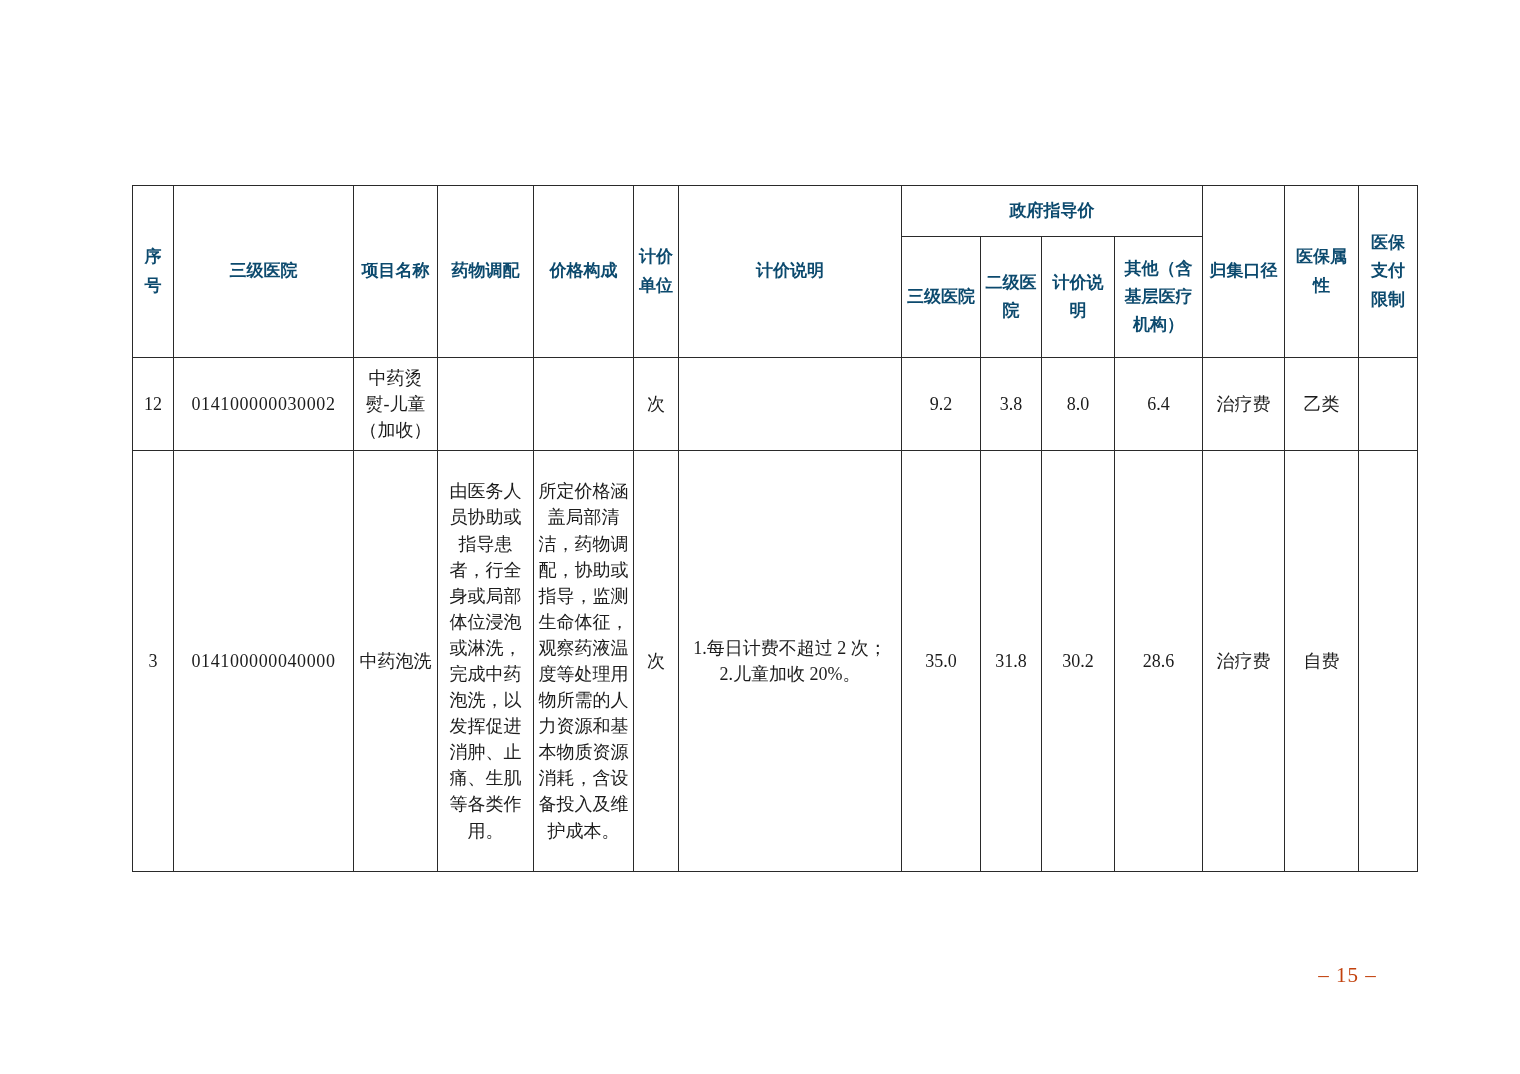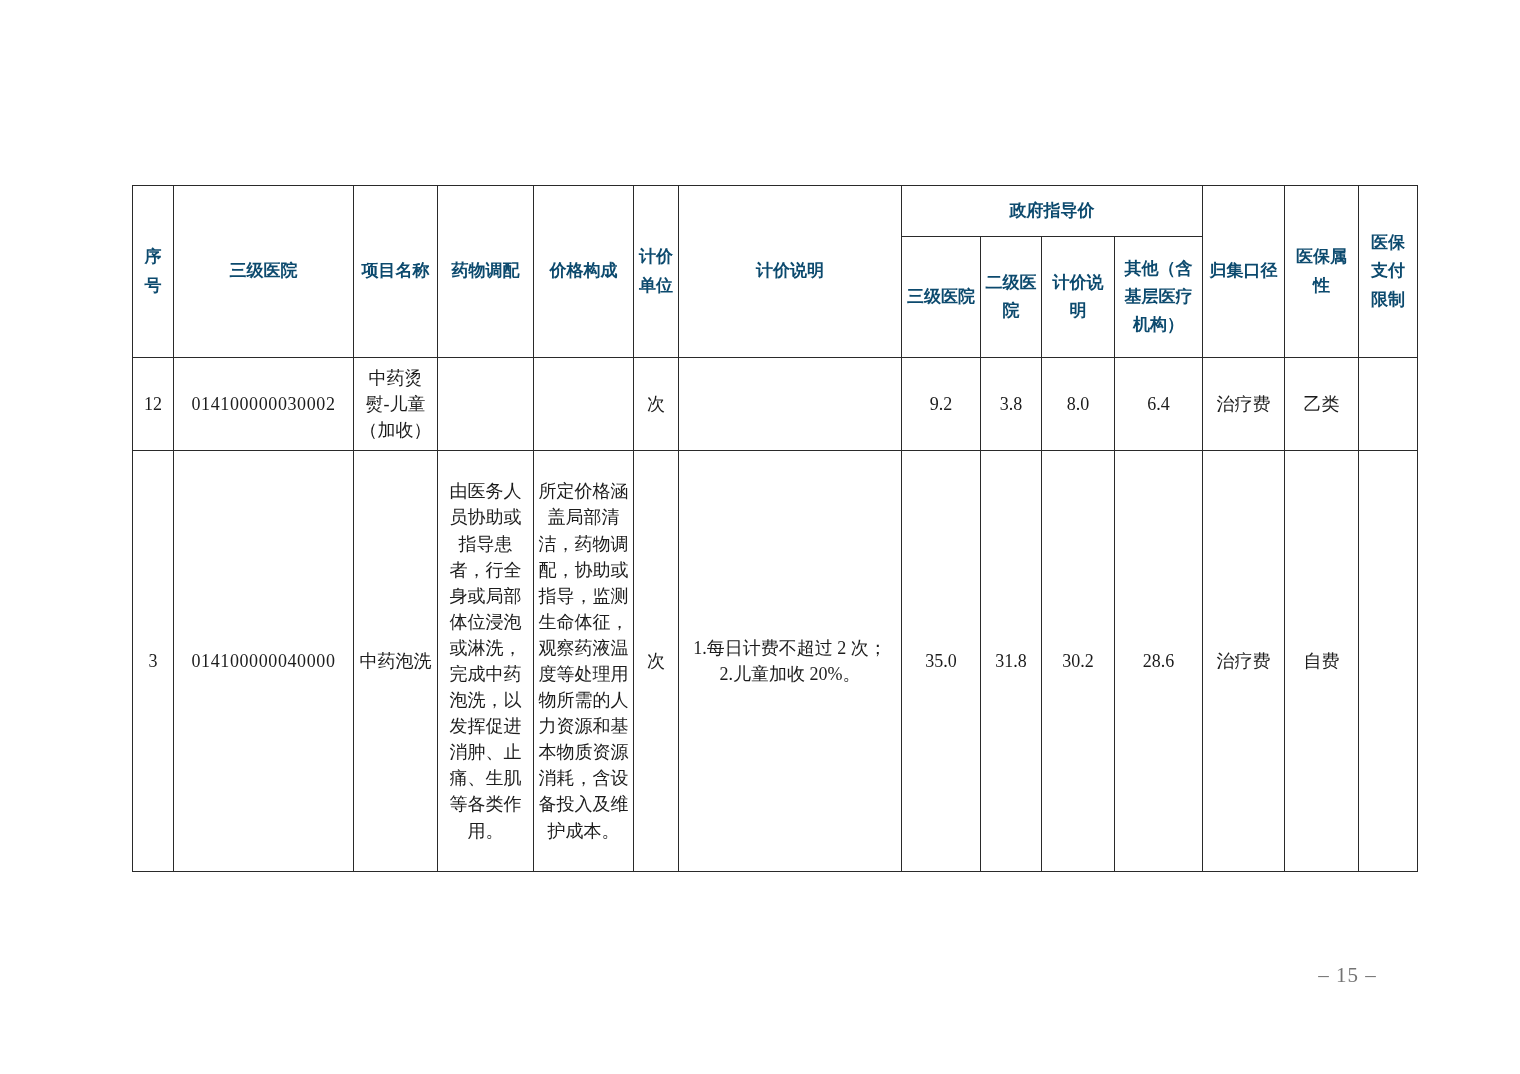--- a/index.html
+++ b/index.html
@@ -94,21 +94,21 @@
   td.cell-cat   { font-size: 17.5px; }
 
   .page-number {
     position: absolute;
     left: 1290px;
     top: 963px;
     width: 115px;
     text-align: center;
     font-size: 21px;
     letter-spacing: 1px;
-    color: #737373;
+    color: #c2410c;
     font-family: "Liberation Serif", "DejaVu Serif", serif;
   }
 </style>
 </head>
 <body>
 
 <div class="page">
 
   <table class="price-table">
     <colgroup>

